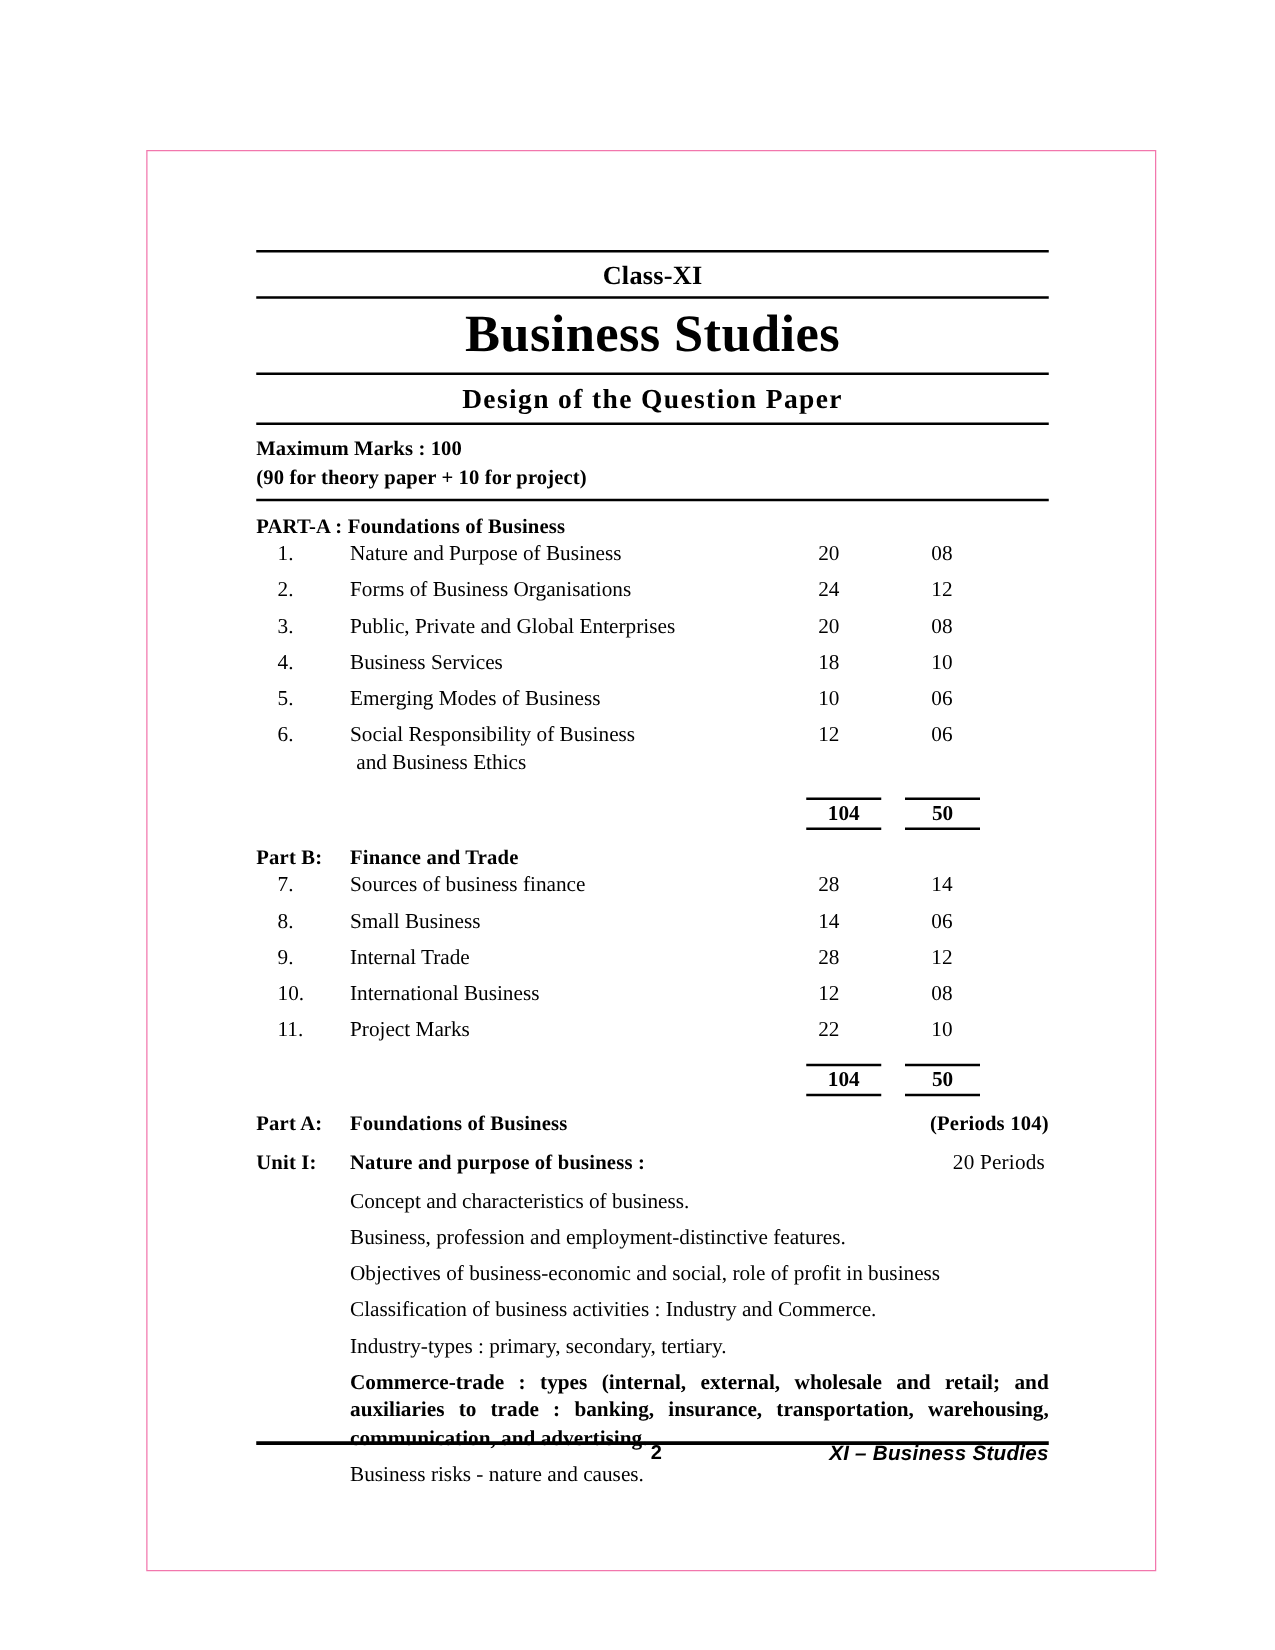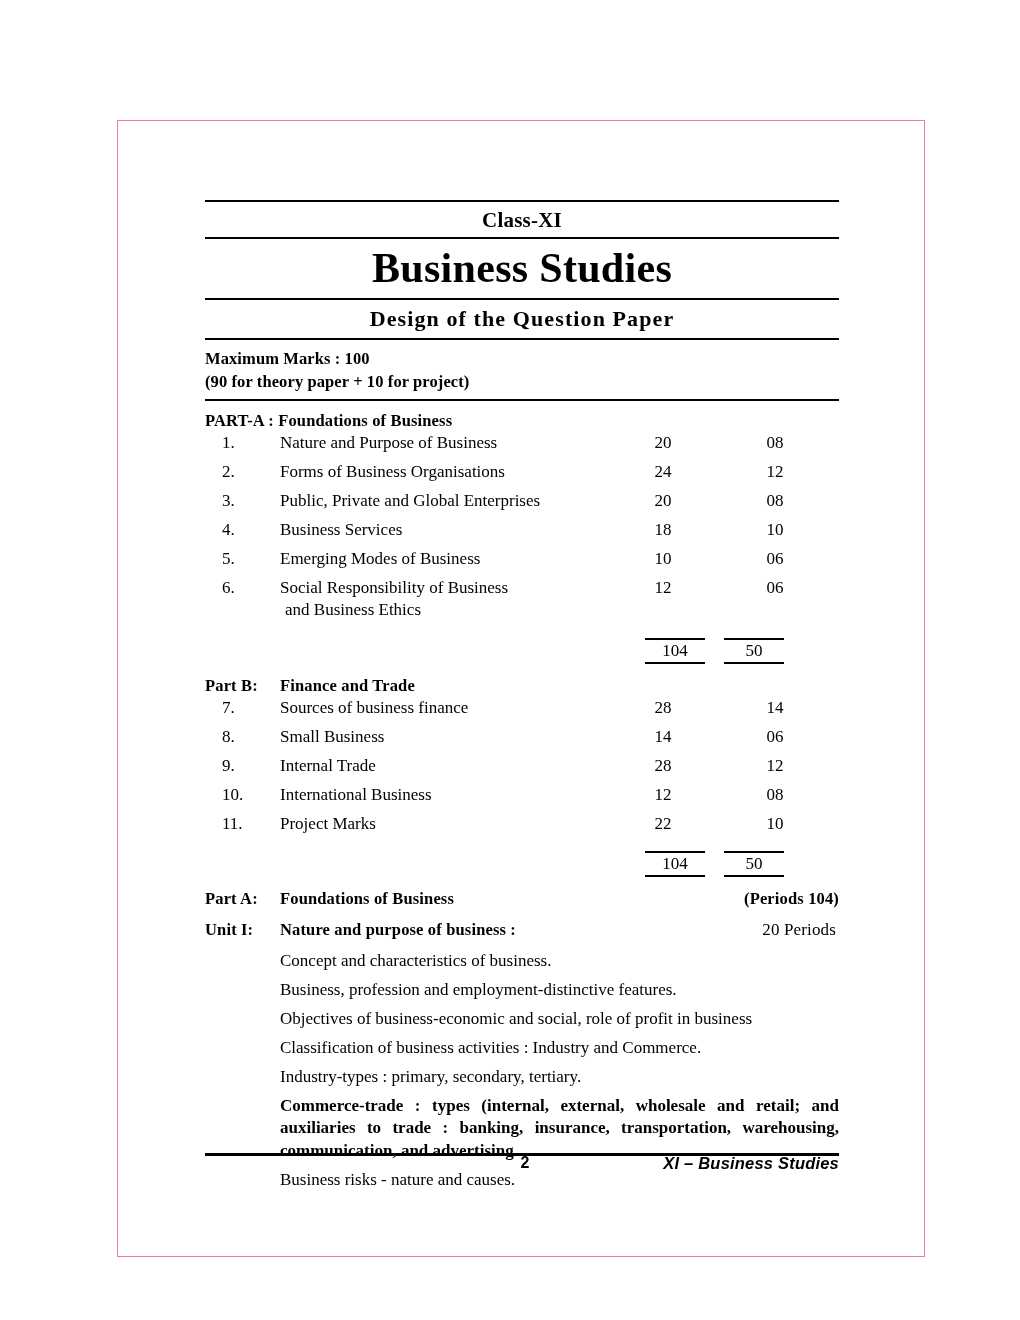--- a/index.html
+++ b/index.html
@@ -123,30 +123,30 @@
   .row .c1 {
     position: absolute;
     left: 428px;
     width: 60px;
     text-align: center;
   }
   .row .c2 {
     position: absolute;
     left: 540px;
     width: 60px;
-    text-align: center;
+    text-align: left;
   }
   .row.tall { height: 52px; }
 
   
   .totals {
     position: relative;
     height: 36px;
     font-size: 17px;
-    font-weight: normal;
+    font-weight: bold;
   }
   .totals .t1, .totals .t2 {
     position: absolute;
     top: 8px;
     text-align: center;
     padding: 1px 4px 1px 4px;
     border-top: 2.2px solid #000;
     border-bottom: 2.2px solid #000;
   }
   .totals .t1 { left: 440px; width: 52px; }

